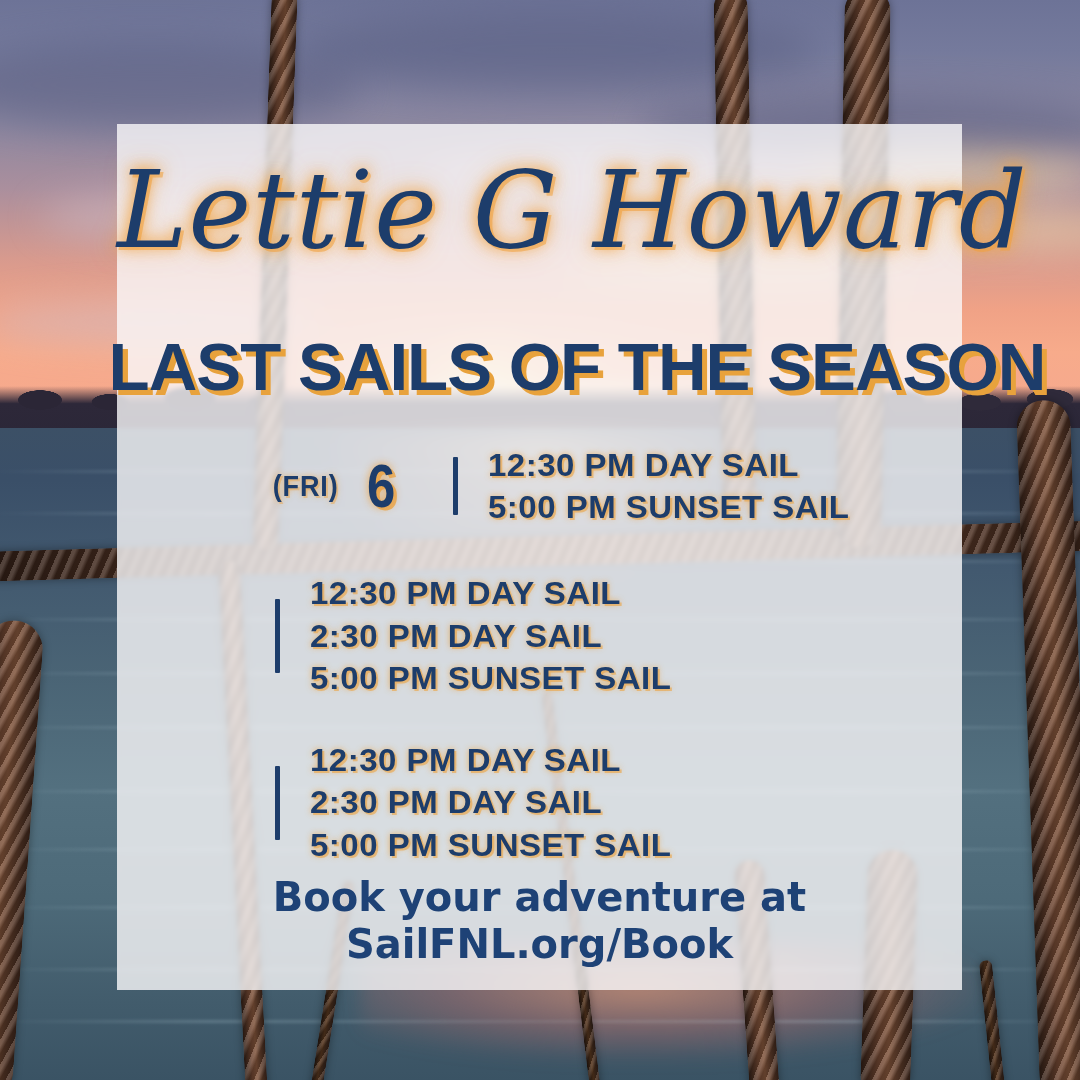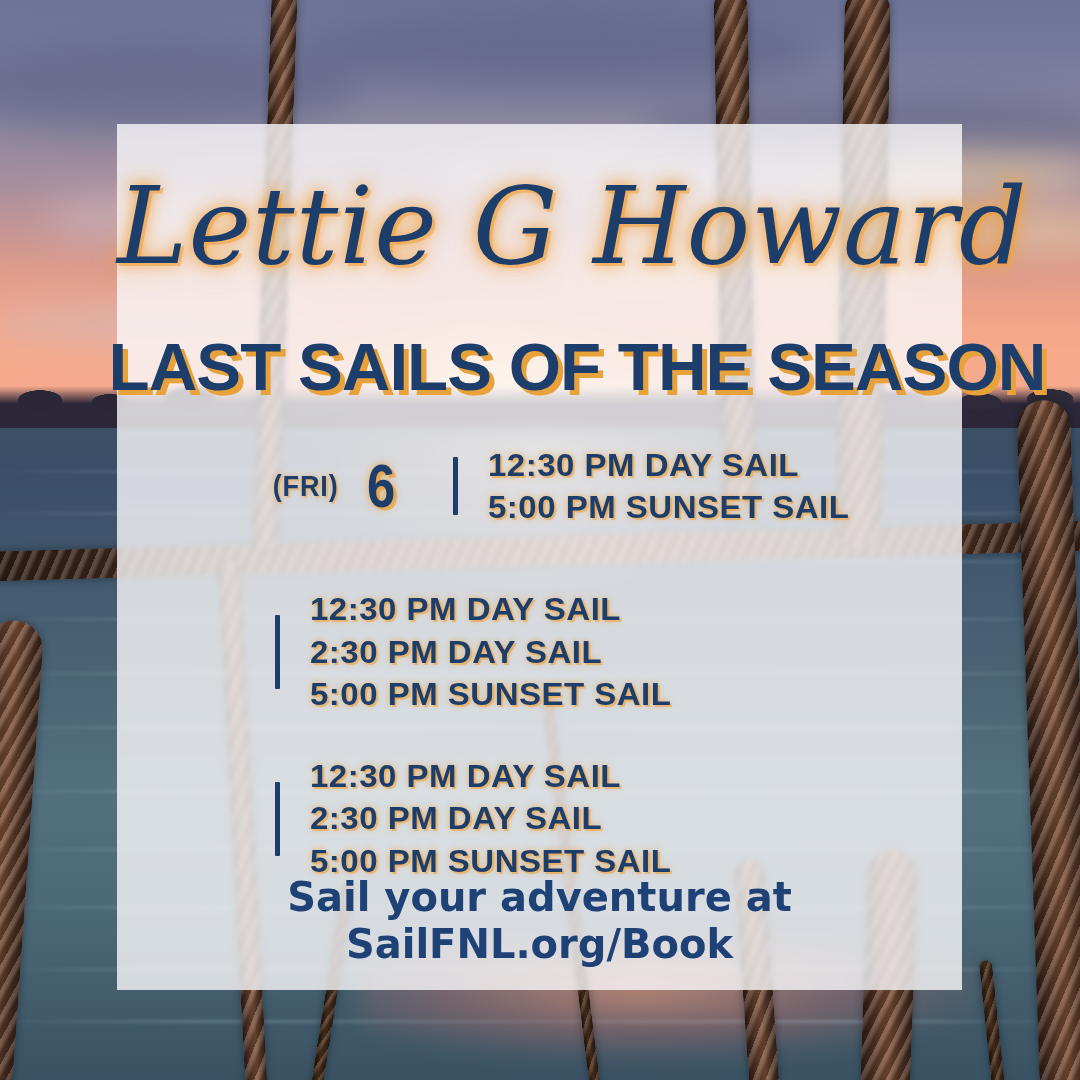--- a/index.html
+++ b/index.html
@@ -169,21 +169,20 @@
     font-weight: 400;
     font-size: 106px;
     letter-spacing: 1px;
     color: #1d3d6b;
     text-shadow:
       0 0 14px rgba(240,160,60,.95),
       0 0 26px rgba(240,160,60,.65),
       3px 3px 0 rgba(240,160,60,.55);
     white-space: nowrap;
     line-height: 1.15;
-    margin-top: 16px;
   }
 
   .headline {
     position: absolute;
     left: 0; top: 205px;
     width: 845px;
     text-align: center;
     font-family: "Liberation Sans Narrow", "Liberation Sans", sans-serif;
     font-weight: 700;
     font-size: 66px;
@@ -200,21 +199,21 @@
     left: 0; top: 320px;
     width: 845px;
   }
   .srow {
     display: flex;
     align-items: center;
     justify-content: flex-start;
     padding-left: 152px;
     margin-bottom: 22px;
   }
-  .srow.r1 { margin-bottom: 60px; }
+  .srow.r1 { margin-bottom: 44px; }
   .srow.r2 { margin-bottom: 40px; }
 
   .daywrap {
     display: flex;
     align-items: center;
     width: 178px;
   }
   .dayname {
     font-family: "Liberation Sans Narrow", "Liberation Sans", sans-serif;
     font-weight: 700;
@@ -364,18 +363,18 @@
         <div class="times">
           <span class="time">12:30 PM DAY SAIL</span>
           <span class="time">2:30 PM DAY SAIL</span>
           <span class="time">5:00 PM SUNSET SAIL</span>
         </div>
       </div>
 
     </div>
 
     <div class="cta">
-      <div>Sail your adventure at</div>
+      <div>Book your adventure at</div>
       <div>SailFNL.org/Book</div>
     </div>
 
   </div>
 </div>
 
 </body></html>

